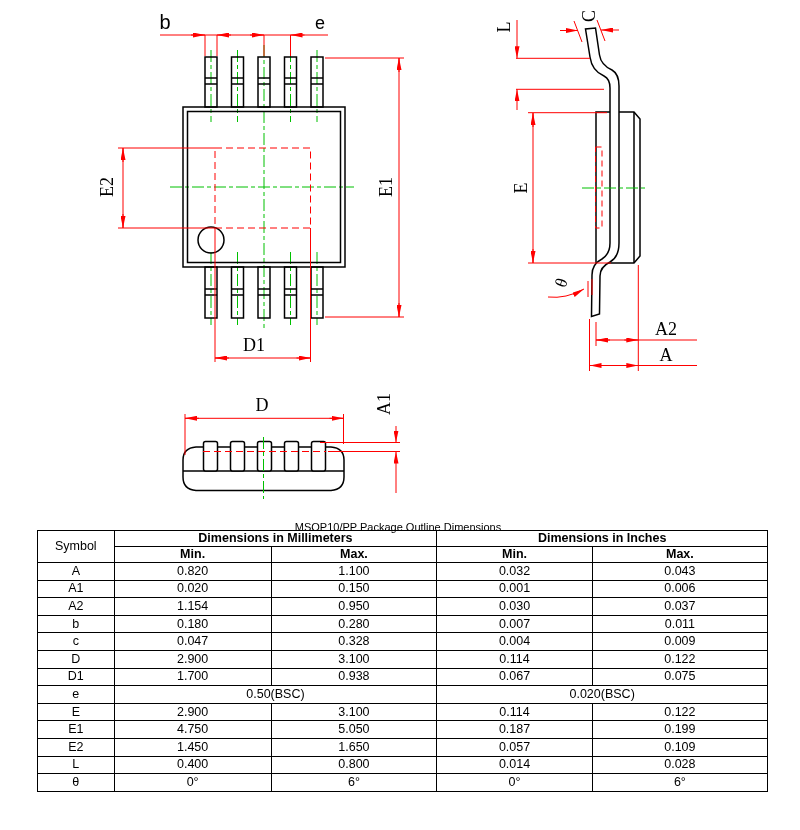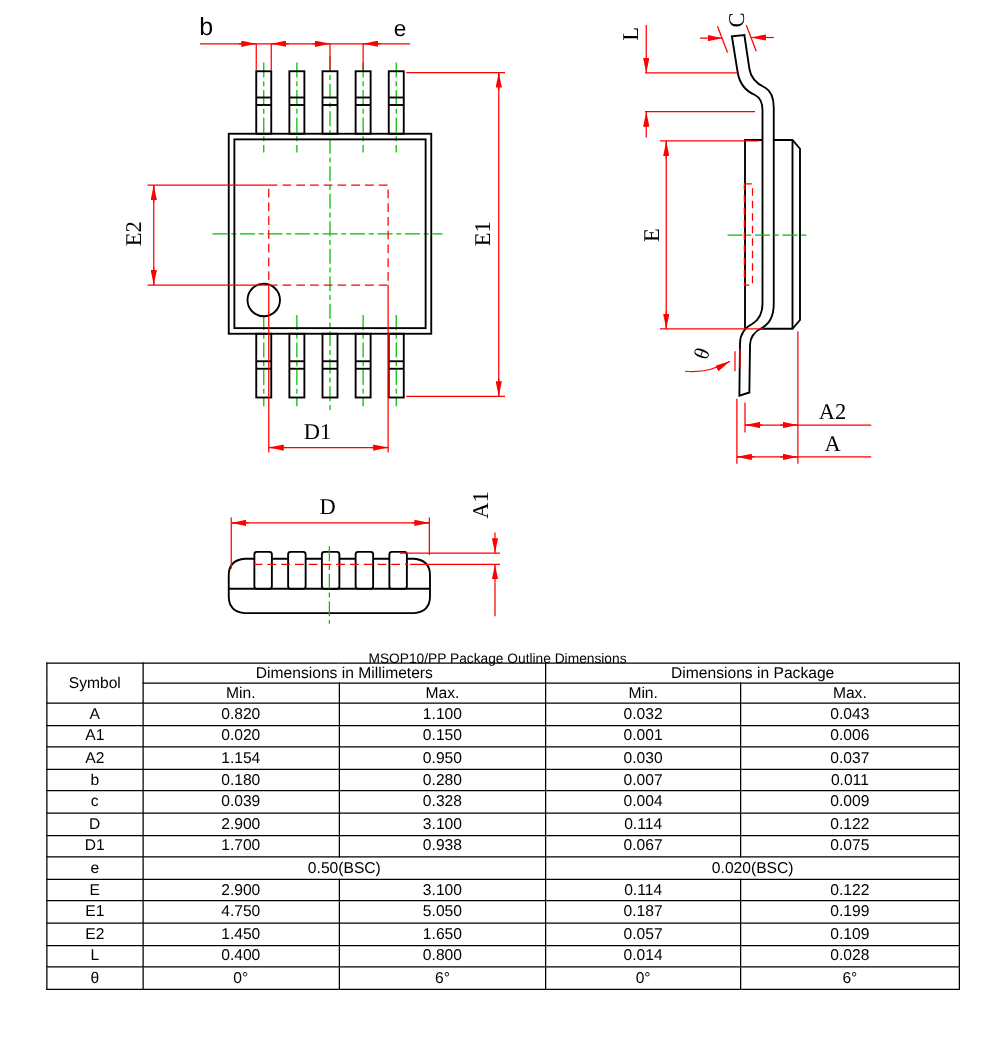--- a/index.html
+++ b/index.html
@@ -22,21 +22,21 @@
   }
   #dims-table {
     position:absolute; left:37px; top:530px; width:731px;
     border-collapse:collapse; table-layout:fixed;
     font-size:12.5px;
   }
   #dims-table th, #dims-table td {
     border:1px solid #000; padding:0; text-align:center; vertical-align:middle;
     font-weight:normal; height:16.6px; line-height:15px; overflow:hidden;
   }
-  #dims-table .grp { height:15px; }
+  #dims-table .grp { height:15px;font-weight:bold; }
 </style>
 </head>
 <body>
 
 <div id="page">
 
   <svg width="800" height="550" viewBox="0 0 800 550">
     <defs>
       <marker id="arr" markerUnits="userSpaceOnUse" markerWidth="12" markerHeight="5" refX="12" refY="2.5" orient="auto">
         <path d="M0,0 L12,2.5 L0,5 Z" fill="#ff0000"></path>
@@ -225,21 +225,21 @@
       <col style="width:10.5%">
         <col style="width:21.5%">
         <col style="width:22.7%">
         <col style="width:21.3%">
         <col style="width:24%">
     </colgroup>
     <tbody>
         <tr>
       <th rowspan="2">Symbol</th>
       <th colspan="2" class="grp">Dimensions in Millimeters</th>
-      <th colspan="2" class="grp">Dimensions in Package</th>
+      <th colspan="2" class="grp">Dimensions in Inches</th>
     </tr>
     <tr>
       <th class="grp">Min.</th>
       <th class="grp">Max.</th>
       <th class="grp">Min.</th>
       <th class="grp">Max.</th>
     </tr>
     <tr>
       <td>A</td>
       <td>0.820</td>
@@ -263,21 +263,21 @@
     </tr>
     <tr>
       <td>b</td>
       <td>0.180</td>
       <td>0.280</td>
       <td>0.007</td>
       <td>0.011</td>
     </tr>
     <tr>
       <td>c</td>
-      <td>0.039</td>
+      <td>0.047</td>
       <td>0.328</td>
       <td>0.004</td>
       <td>0.009</td>
     </tr>
     <tr>
       <td>D</td>
       <td>2.900</td>
       <td>3.100</td>
       <td>0.114</td>
       <td>0.122</td>

